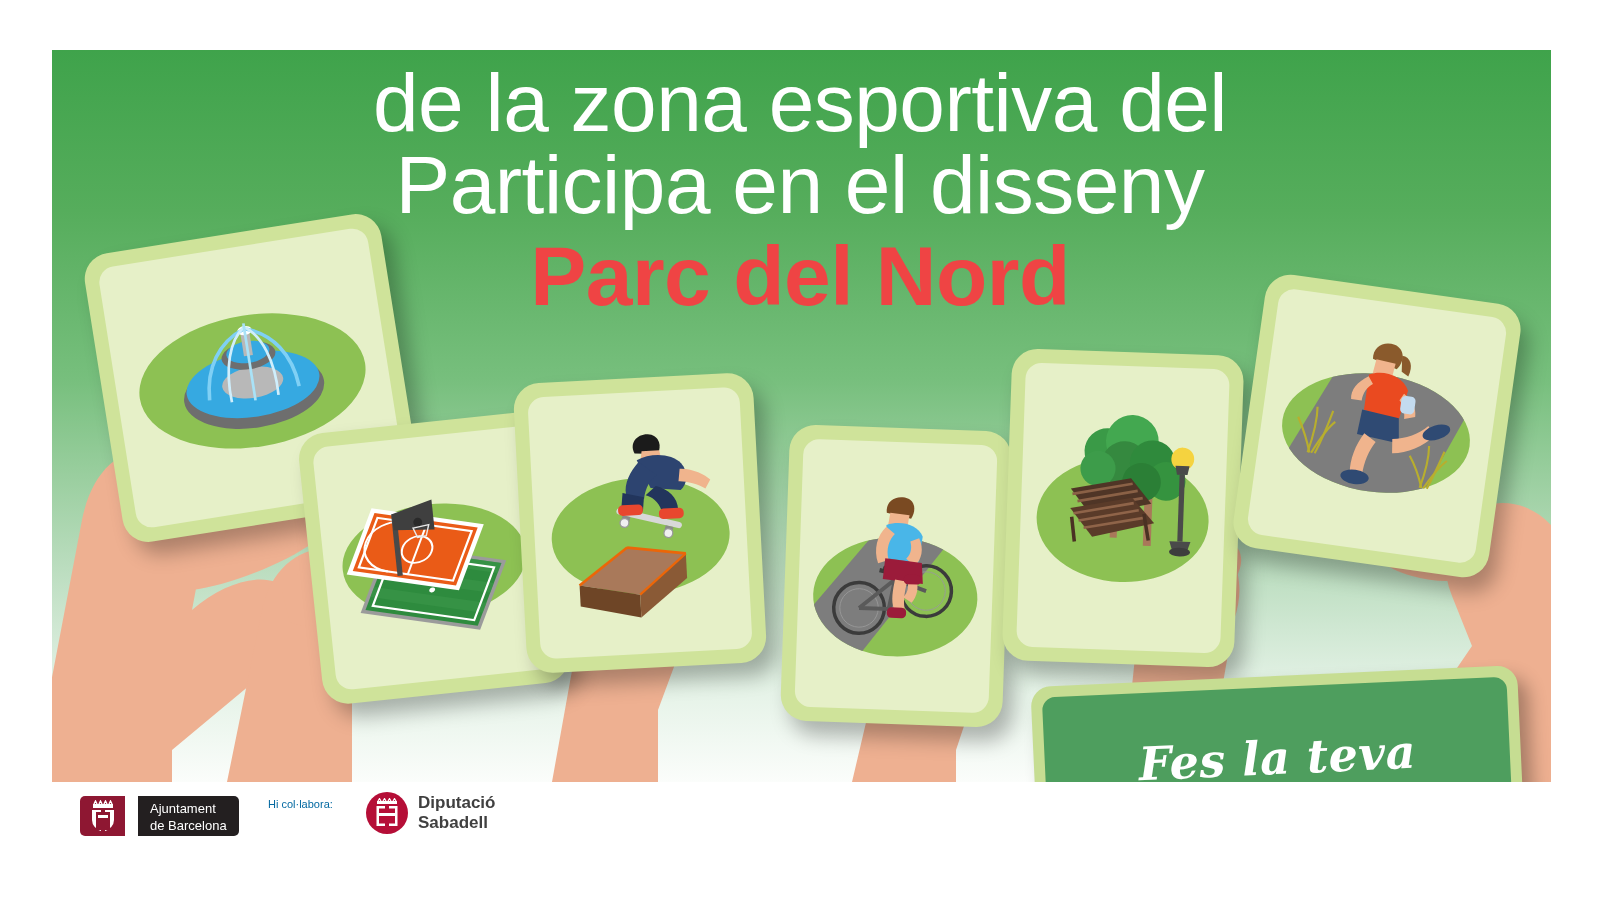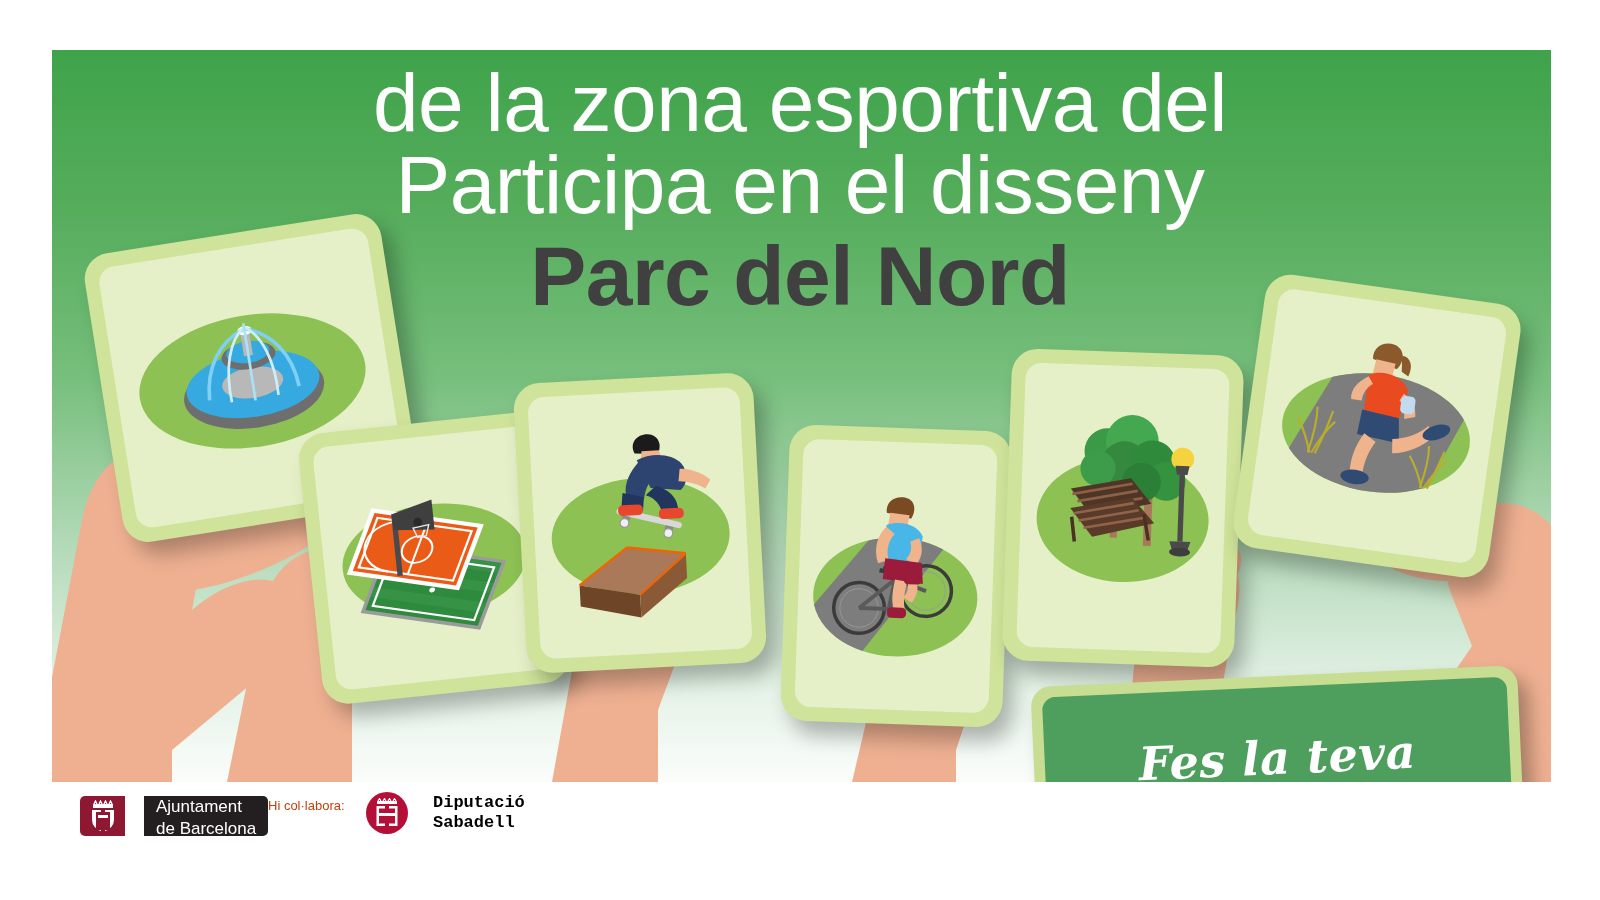--- a/index.html
+++ b/index.html
@@ -12,21 +12,21 @@
           background:linear-gradient(180deg,#3fa34b 0%,#56ad5c 22%,#77bf7d 45%,#b9dcbd 70%,#e6f3e8 88%,#fbfdfb 100%);
           overflow:visible;}
   #canvasClip{position:absolute;left:52px;top:50px;width:1499px;height:732px;overflow:hidden;}
 
   
   .headline{position:absolute;left:0;top:58px;width:1600px;text-align:center;
             line-height:1.00;letter-spacing:-0.5px;z-index:40;pointer-events:none;}
   .hl-line{display:block;color:#ffffff;font-size:82px;font-weight:400;
            font-family:"Liberation Sans",sans-serif;}
   .hl-line.l2{margin-top:4px;}
-  .hl-bold{display:block;color:#404040;font-size:84px;font-weight:700;margin-top:8px;
+  .hl-bold{display:block;color:#ef4444;font-size:84px;font-weight:700;margin-top:8px;
            font-family:"Liberation Sans",sans-serif;}
 
   
   .card{position:absolute;border-radius:26px;background:#cfe39a;
         box-shadow:10px 14px 20px rgba(0,0,0,.28);}
   .card .inner{position:absolute;left:14px;top:14px;right:14px;bottom:14px;
         border-radius:16px;background:#e6f0c8;overflow:hidden;}
   .ellipse{position:absolute;left:8%;top:26%;width:84%;height:50%;
         border-radius:50%;background:#8dc153;}
 
@@ -39,30 +39,30 @@
        justify-content:center;}
   #cta .ctatext{color:#fff;font-family:"DejaVu Serif",serif;font-style:italic;
        font-weight:700;font-size:46px;line-height:1.14;text-align:center;
        letter-spacing:.5px;}
 
   
   #footer{position:absolute;left:0;top:782px;width:1600px;height:118px;background:#fff;z-index:70;}
   .logo-aj{position:absolute;left:80px;top:796px;display:flex;align-items:stretch;height:40px;z-index:71;}
   .aj-shield{width:45px;height:40px;background:#8e1732;border-radius:5px 0 0 5px;
        position:relative;display:flex;align-items:center;justify-content:center;}
-  .aj-name{background:#231f20;border-radius:0 5px 5px 0;color:#fff;margin-left:19px;
-       padding:6px 12px 3px 12px;font-size:17px;line-height:1.25;display:flex;
+  .aj-name{background:#231f20;border-radius:0 5px 5px 0;color:#fff;margin-left:13px;
+       padding:6px 12px 3px 12px;font-size:13px;line-height:1.25;display:flex;
        flex-direction:column;justify-content:center;font-family:"Liberation Sans",sans-serif;}
-  .collab{position:absolute;left:268px;top:798px;font-size:13px;color:#c2410c;z-index:71;
+  .collab{position:absolute;left:268px;top:798px;font-size:11px;color:#0369a1;z-index:71;
        font-family:"Liberation Sans",sans-serif;}
   .logo-dip{position:absolute;left:366px;top:792px;display:flex;align-items:center;z-index:71;}
   .dip-circle{width:42px;height:42px;border-radius:50%;background:#b50e37;
        display:flex;align-items:center;justify-content:center;}
-  .dip-name{margin-left:25px;color:#000000;font-weight:700;font-size:17px;line-height:1.18;
-       font-family:Liberation Mono, monospace;}
+  .dip-name{margin-left:10px;color:#404040;font-weight:700;font-size:17px;line-height:1.18;
+       font-family:Liberation Sans, sans-serif;}
 </style>
 </head>
 <body>
 
 <div id="poster">
 
   <div id="canvasClip">
     <div id="canvas" style="left:0;top:0;"></div>
 
     <svg width="1499" height="732" viewBox="0 0 1499 732" style="position:absolute;left:0;top:0;">

